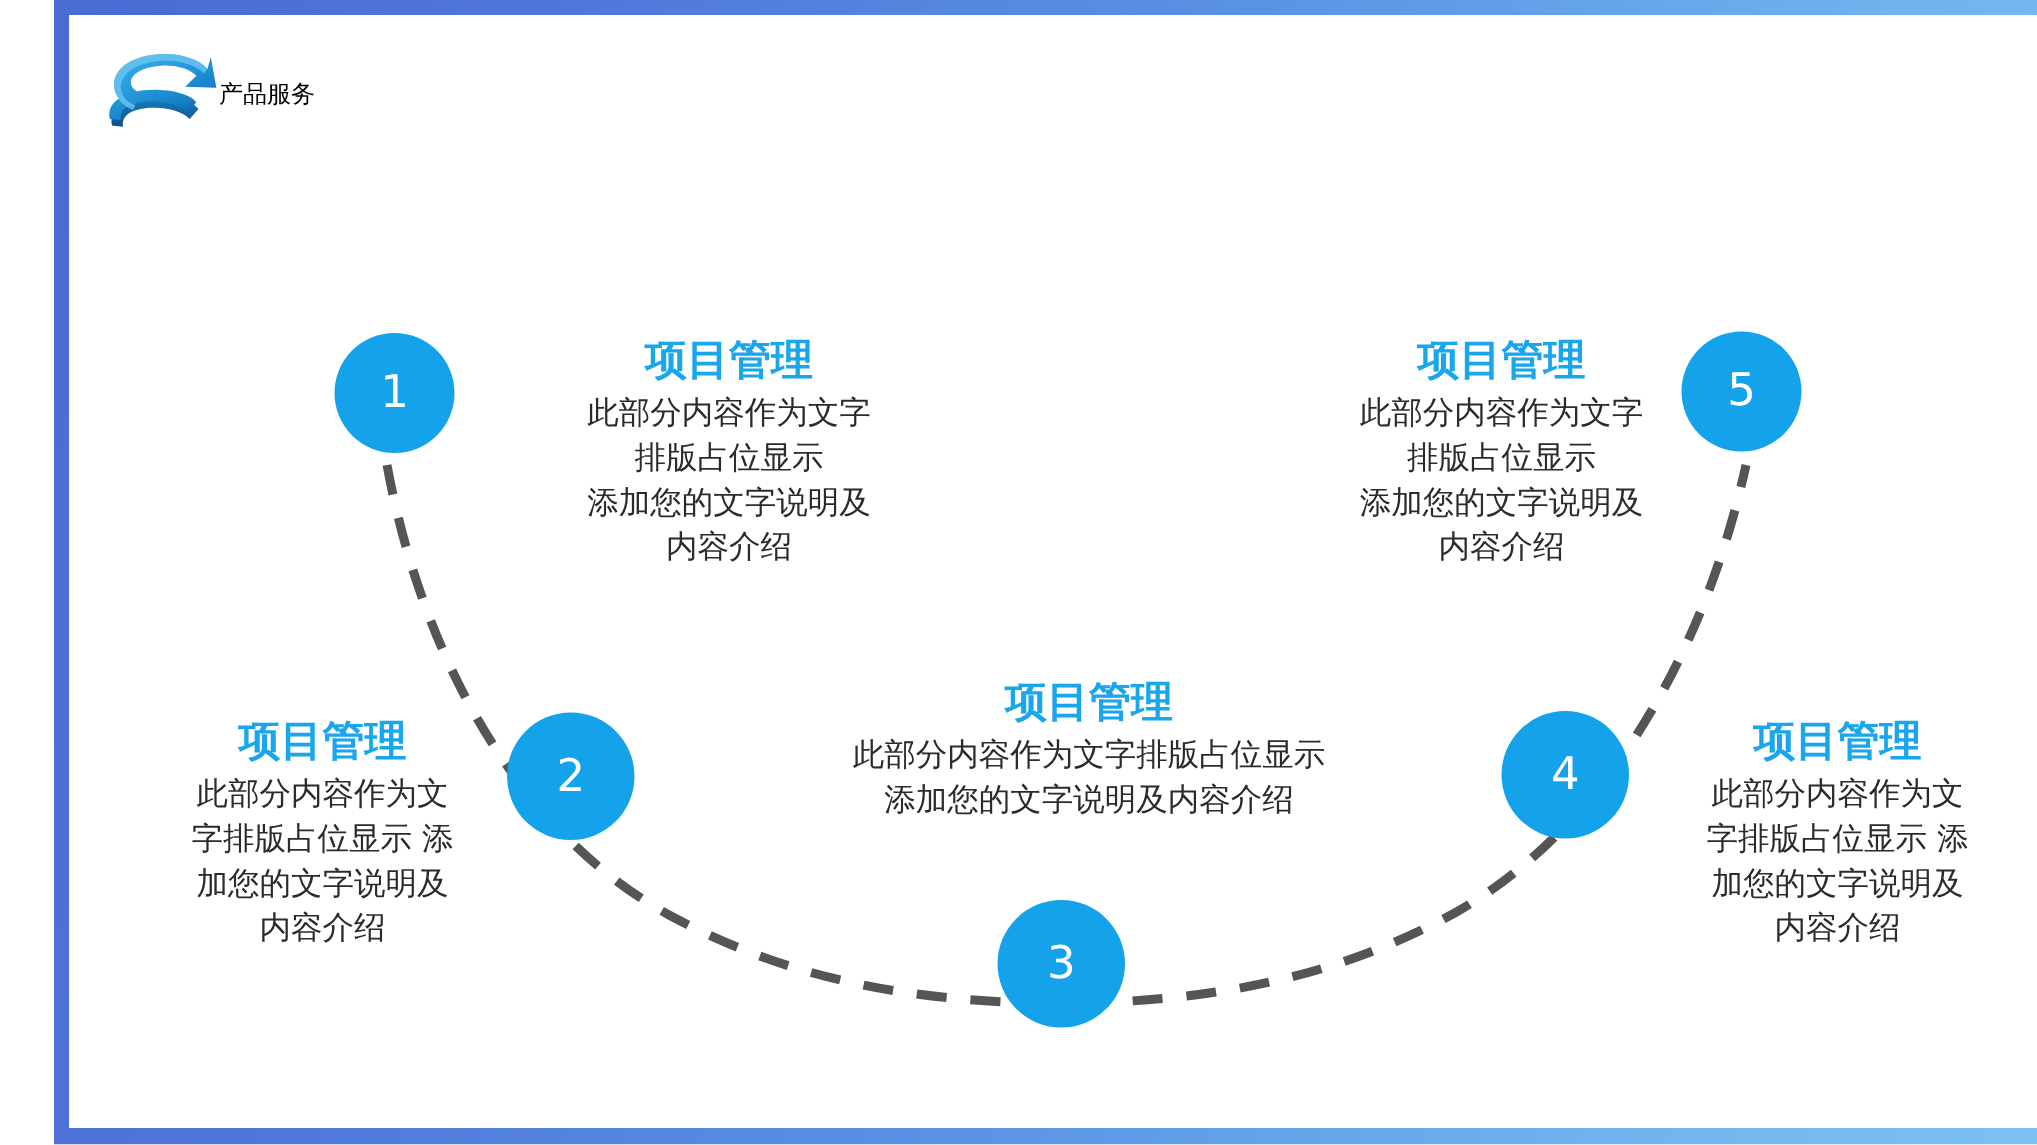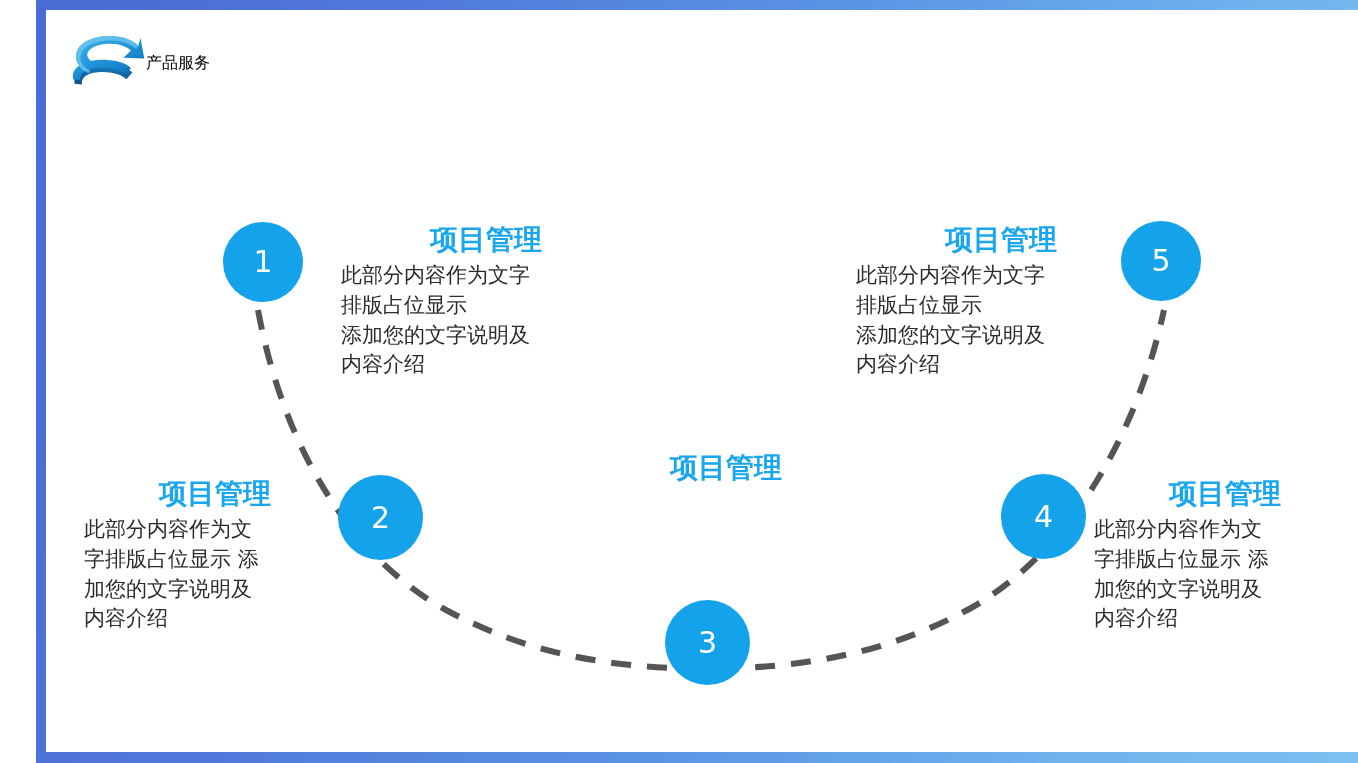--- a/index.html
+++ b/index.html
@@ -66,21 +66,21 @@
     font-size:28px;
     line-height:1.25;
     text-align:center;
     margin-bottom:4px;
     font-family:"DejaVu Sans","Liberation Sans",sans-serif;
   }
   .block .body {
     color:#2b2b2b;
     font-size:21px;
     line-height:1.42;
-    text-align:left;
+    text-align:center;
     white-space:pre-line;
     font-family:"DejaVu Sans","Liberation Sans",sans-serif;
   }
 
   .block-1 { left:295px;  top:212px; width:290px; }
   .block-2 { left:38px;   top:466px; width:262px; }
   .block-3 { left:460px;  top:440px; width:440px; }
   .block-4 { left:1048px; top:466px; width:262px; }
   .block-5 { left:810px;  top:212px; width:290px; }
 </style>
@@ -158,20 +158,22 @@
     <div class="block block-2">
       <div class="title">项目管理</div>
       <div class="body">此部分内容作为文
 字排版占位显示 添
 加您的文字说明及
 内容介绍</div>
     </div>
 
     <div class="block block-3">
       <div class="title">项目管理</div>
+      <div class="body">此部分内容作为文字排版占位显示
+添加您的文字说明及内容介绍</div>
     </div>
 
     <div class="block block-4">
       <div class="title">项目管理</div>
       <div class="body">此部分内容作为文
 字排版占位显示 添
 加您的文字说明及
 内容介绍</div>
     </div>
 

